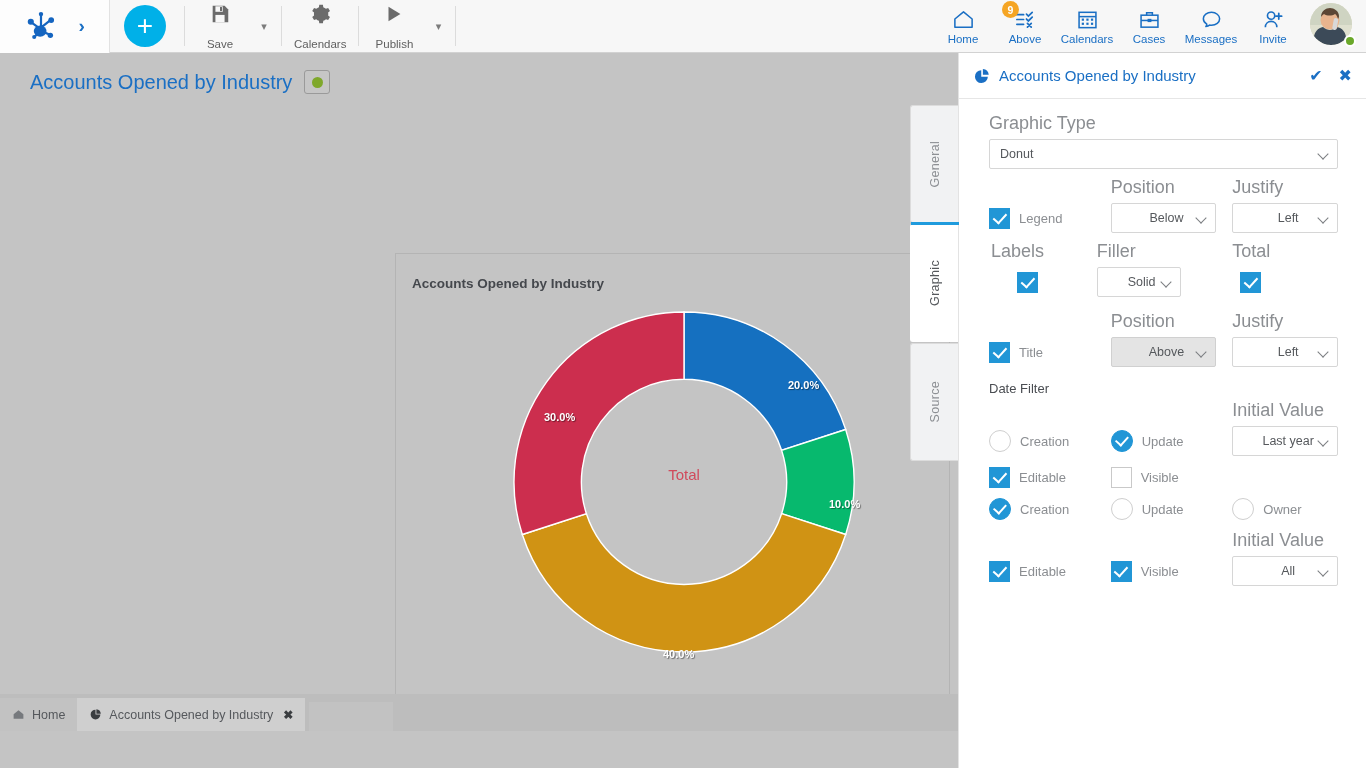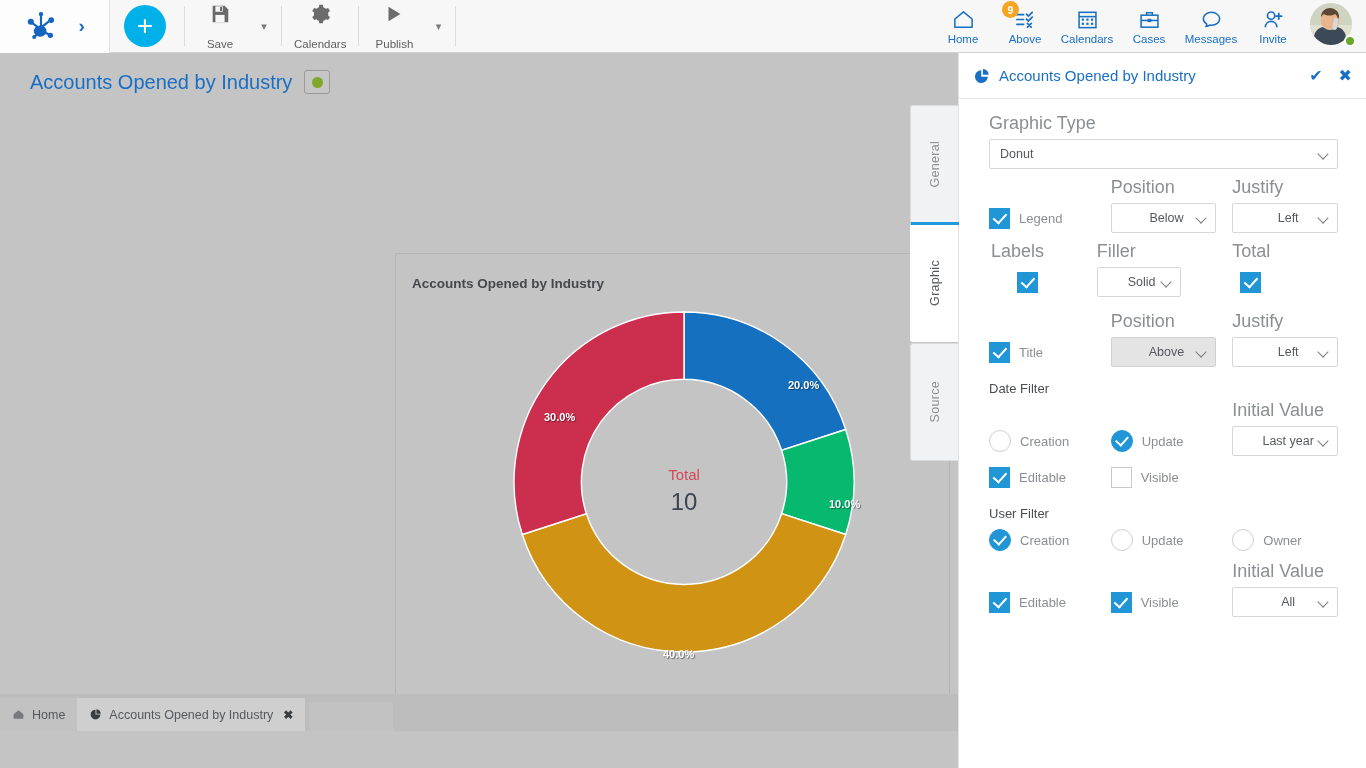--- a/index.html
+++ b/index.html
@@ -372,21 +372,20 @@
         <path d="M345.7 236.5 A170 170 0 0 1 22.3 236.5 L 86.4 215.7 A102.7 102.7 0 0 0 281.6 215.7 Z" fill="#d09314" stroke="#ffffff" stroke-width="1.4"></path>
 
         <path d="M22.3 236.5 A170 170 0 0 1 184 14 L 184 81.3 A102.7 102.7 0 0 0 86.4 215.7 Z" fill="#cc2e4e" stroke="#ffffff" stroke-width="1.4"></path>
       </svg>
       <div class="slice-lbl" style="left:288px; top:81px;">20.0%</div>
       <div class="slice-lbl" style="left:329px; top:200px;text-align:right;">10.0%</div>
       <div class="slice-lbl" style="left:163px; top:350px;">40.0%</div>
       <div class="slice-lbl" style="left:44px; top:113px;">30.0%</div>
 
       <div class="donut-center-label">Total</div>
-      <div class="donut-center-value">10</div>
     </div>
 
     <div class="legend">
       <div class="legend-item">
         <span class="legend-dot" style="background:#1570c0"></span>
         <span class="legend-lbl">Banks</span>
       </div>
       <div class="legend-item">
         <span class="legend-dot" style="background:#07b96e"></span>
         <span class="legend-lbl">Manufacture</span>
@@ -563,21 +562,20 @@
       </div>
       <div class="col c2">
         <div class="chk-line">
           <span class="chk"></span>
           <span class="chk-lbl">Visible</span>
         </div>
       </div>
       <div class="col c3"></div>
     </div>
 
-    <div class="sec-label">User Filter</div>
 
     <div class="row" style="margin-top:2px">
       <div class="col c1">
         <div class="chk-line">
           <span class="rad on"></span>
           <span class="chk-lbl">Creation</span>
         </div>
       </div>
       <div class="col c2">
         <div class="chk-line">

